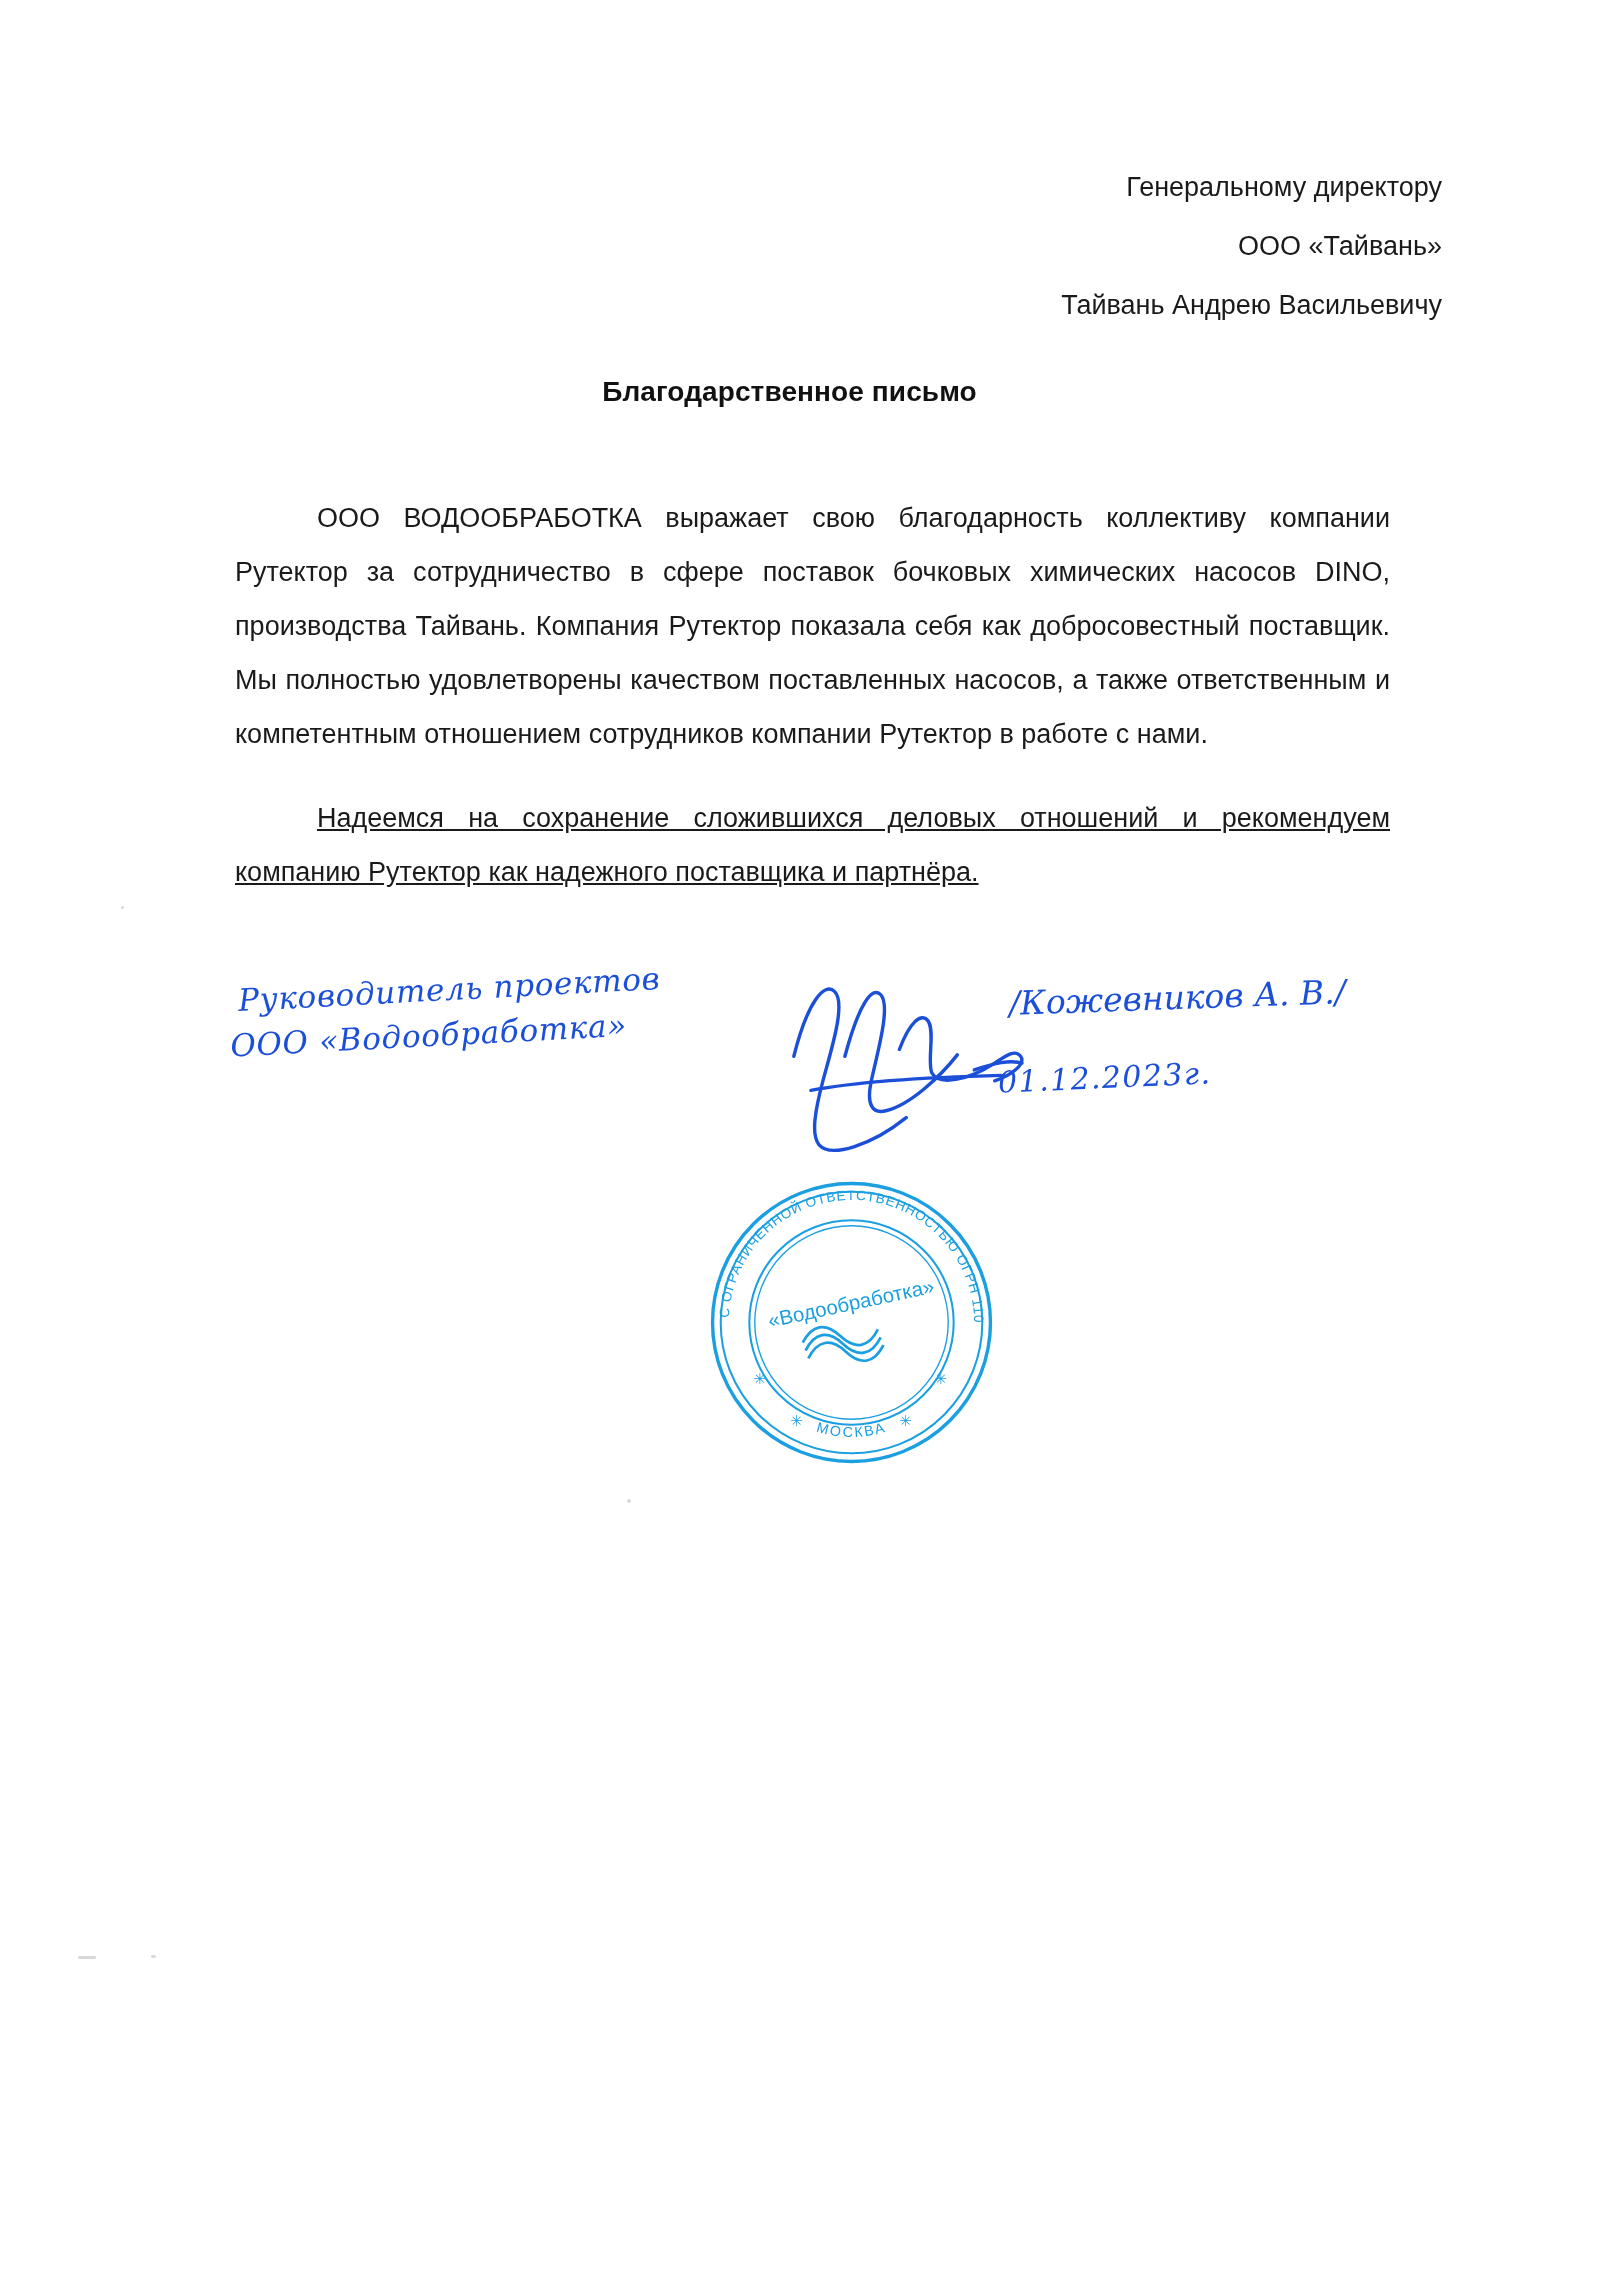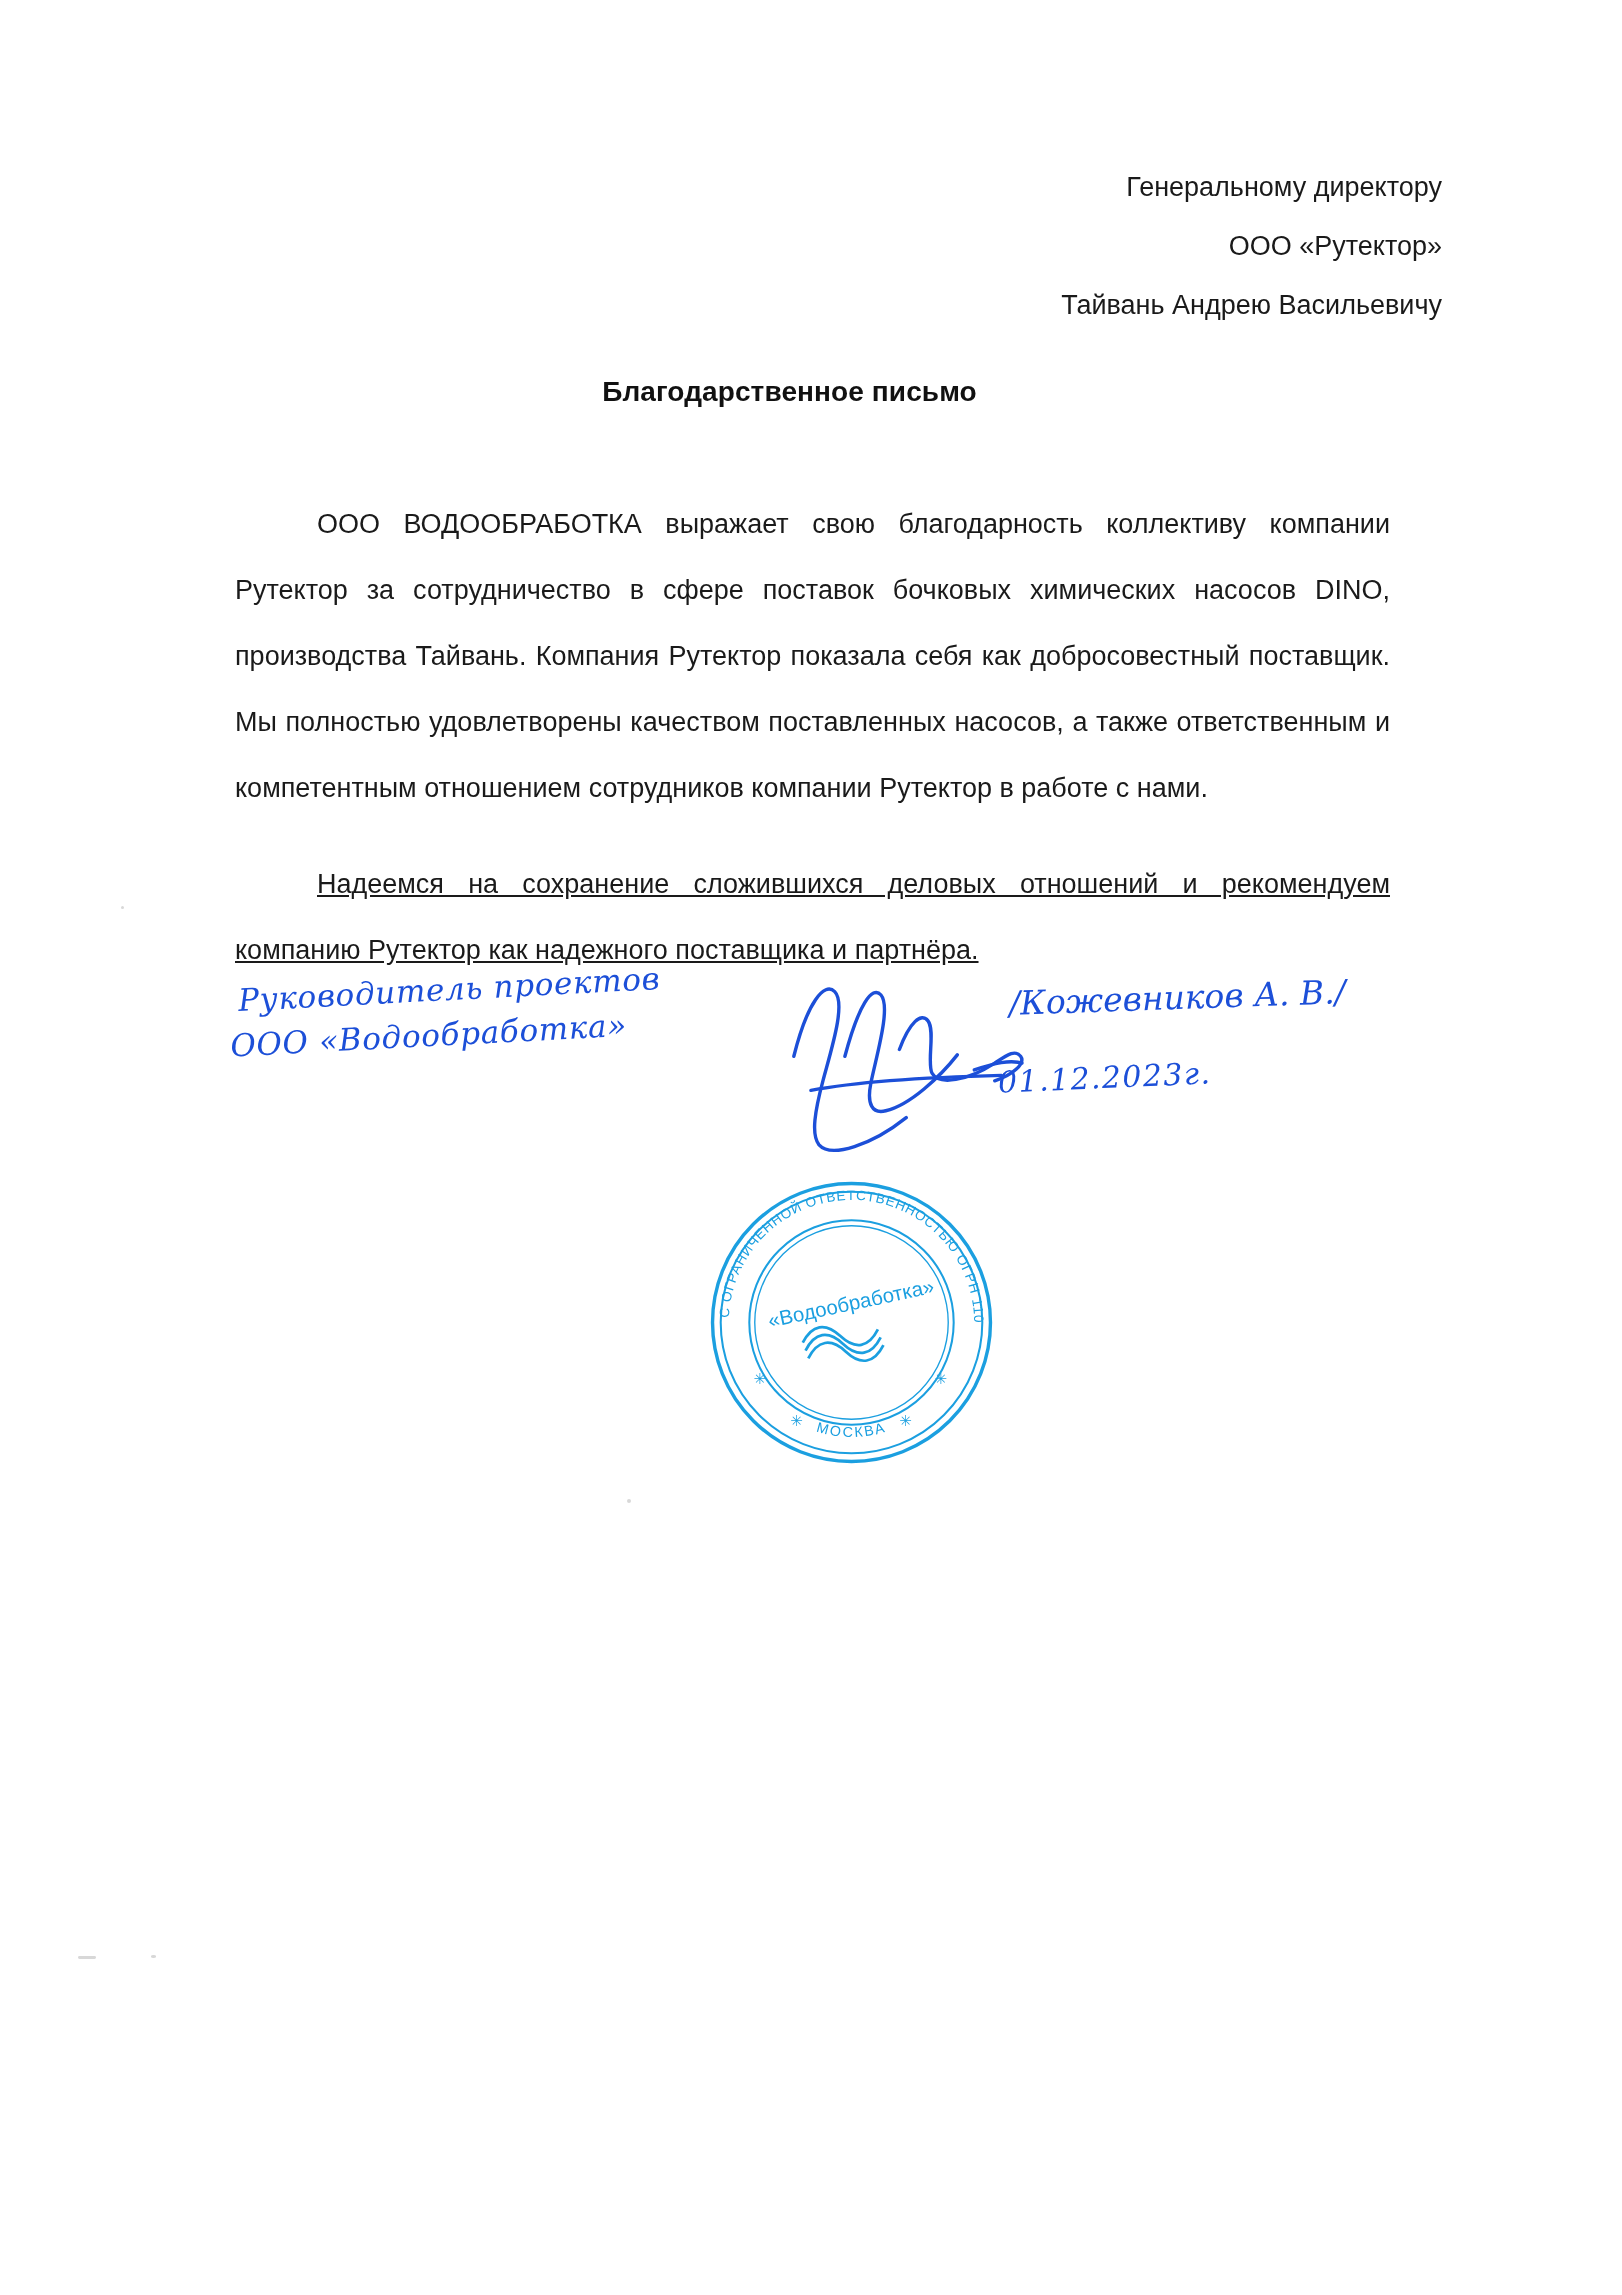--- a/index.html
+++ b/index.html
@@ -44,21 +44,21 @@
     color: #111111;
     letter-spacing: 0.1px;
   }
   
   .body-text {
     position: absolute;
     top: 491px;
     left: 235px;
     width: 1155px;
     font-size: 27px;
-    line-height: 66px;
+    line-height: 54px;
     color: #1a1a1a;
     text-align: justify;
   }
   .body-text p {
     margin: 0 0 30px 0;
     text-indent: 82px;
     text-align: justify;
     text-justify: inter-word;
   }
   .body-text p:last-child {
@@ -139,21 +139,21 @@
 
 <div class="page">
 
   <div class="speckle" style="left:121px;top:906px;width:3.4px;height:3.4px;"></div>
   <div class="speckle" style="left:78px;top:1956px;width:17.7px;height:2.7px;border-radius:1.4px;"></div>
   <div class="speckle" style="left:151px;top:1955px;width:4.8px;height:2.7px;"></div>
   <div class="speckle" style="left:627px;top:1499px;width:4.1px;height:4.1px;"></div>
 
   <div class="addressee">
     <div>Генеральному директору</div>
-    <div>ООО «Рутектор»</div>
+    <div>ООО «Тайвань»</div>
     <div>Тайвань Андрею Васильевичу</div>
   </div>
 
   <div class="doc-title">Благодарственное письмо</div>
 
   <div class="body-text">
     <p>ООО ВОДООБРАБОТКА выражает свою благодарность коллективу компании Рутектор за сотрудничество в сфере поставок бочковых химических насосов DINO, производства Тайвань.  Компания Рутектор показала себя как добросовестный поставщик. Мы полностью удовлетворены качеством поставленных насосов, а также ответственным и компетентным отношением сотрудников компании Рутектор в работе с нами.</p>
     <p>Надеемся на сохранение сложившихся деловых отношений и рекомендуем компанию Рутектор как надежного поставщика и партнёра.</p>
   </div>
 

